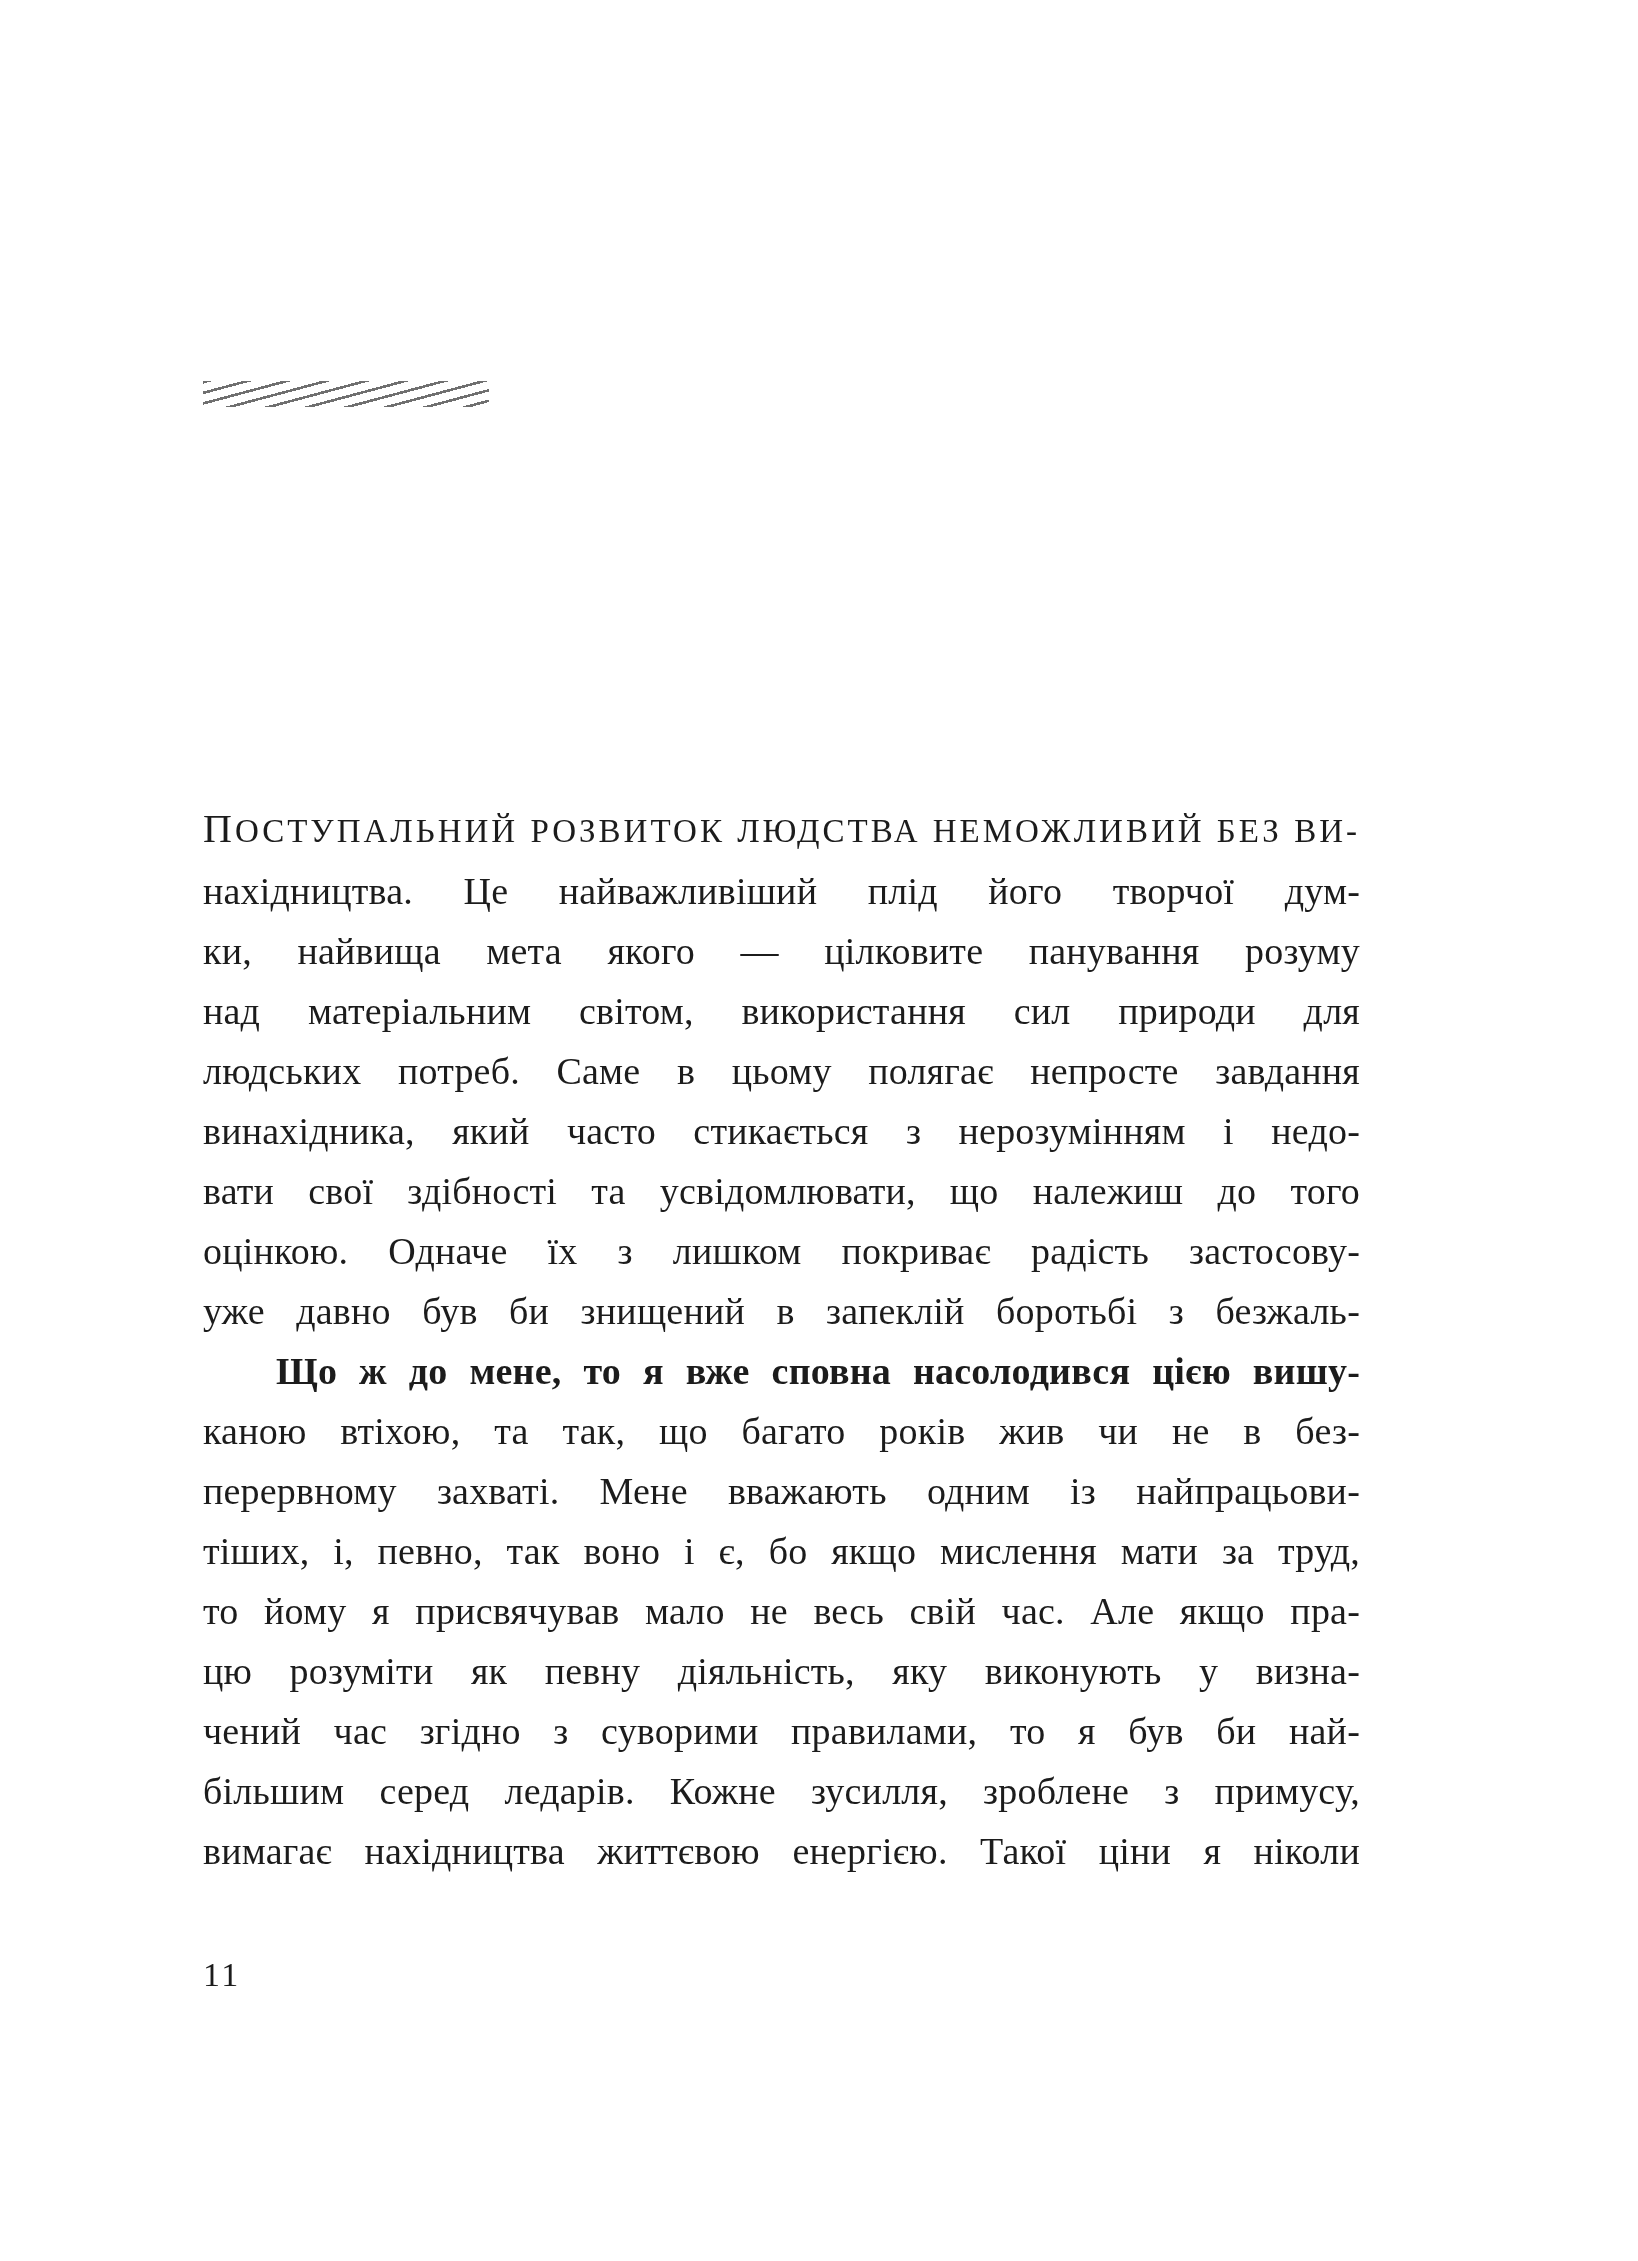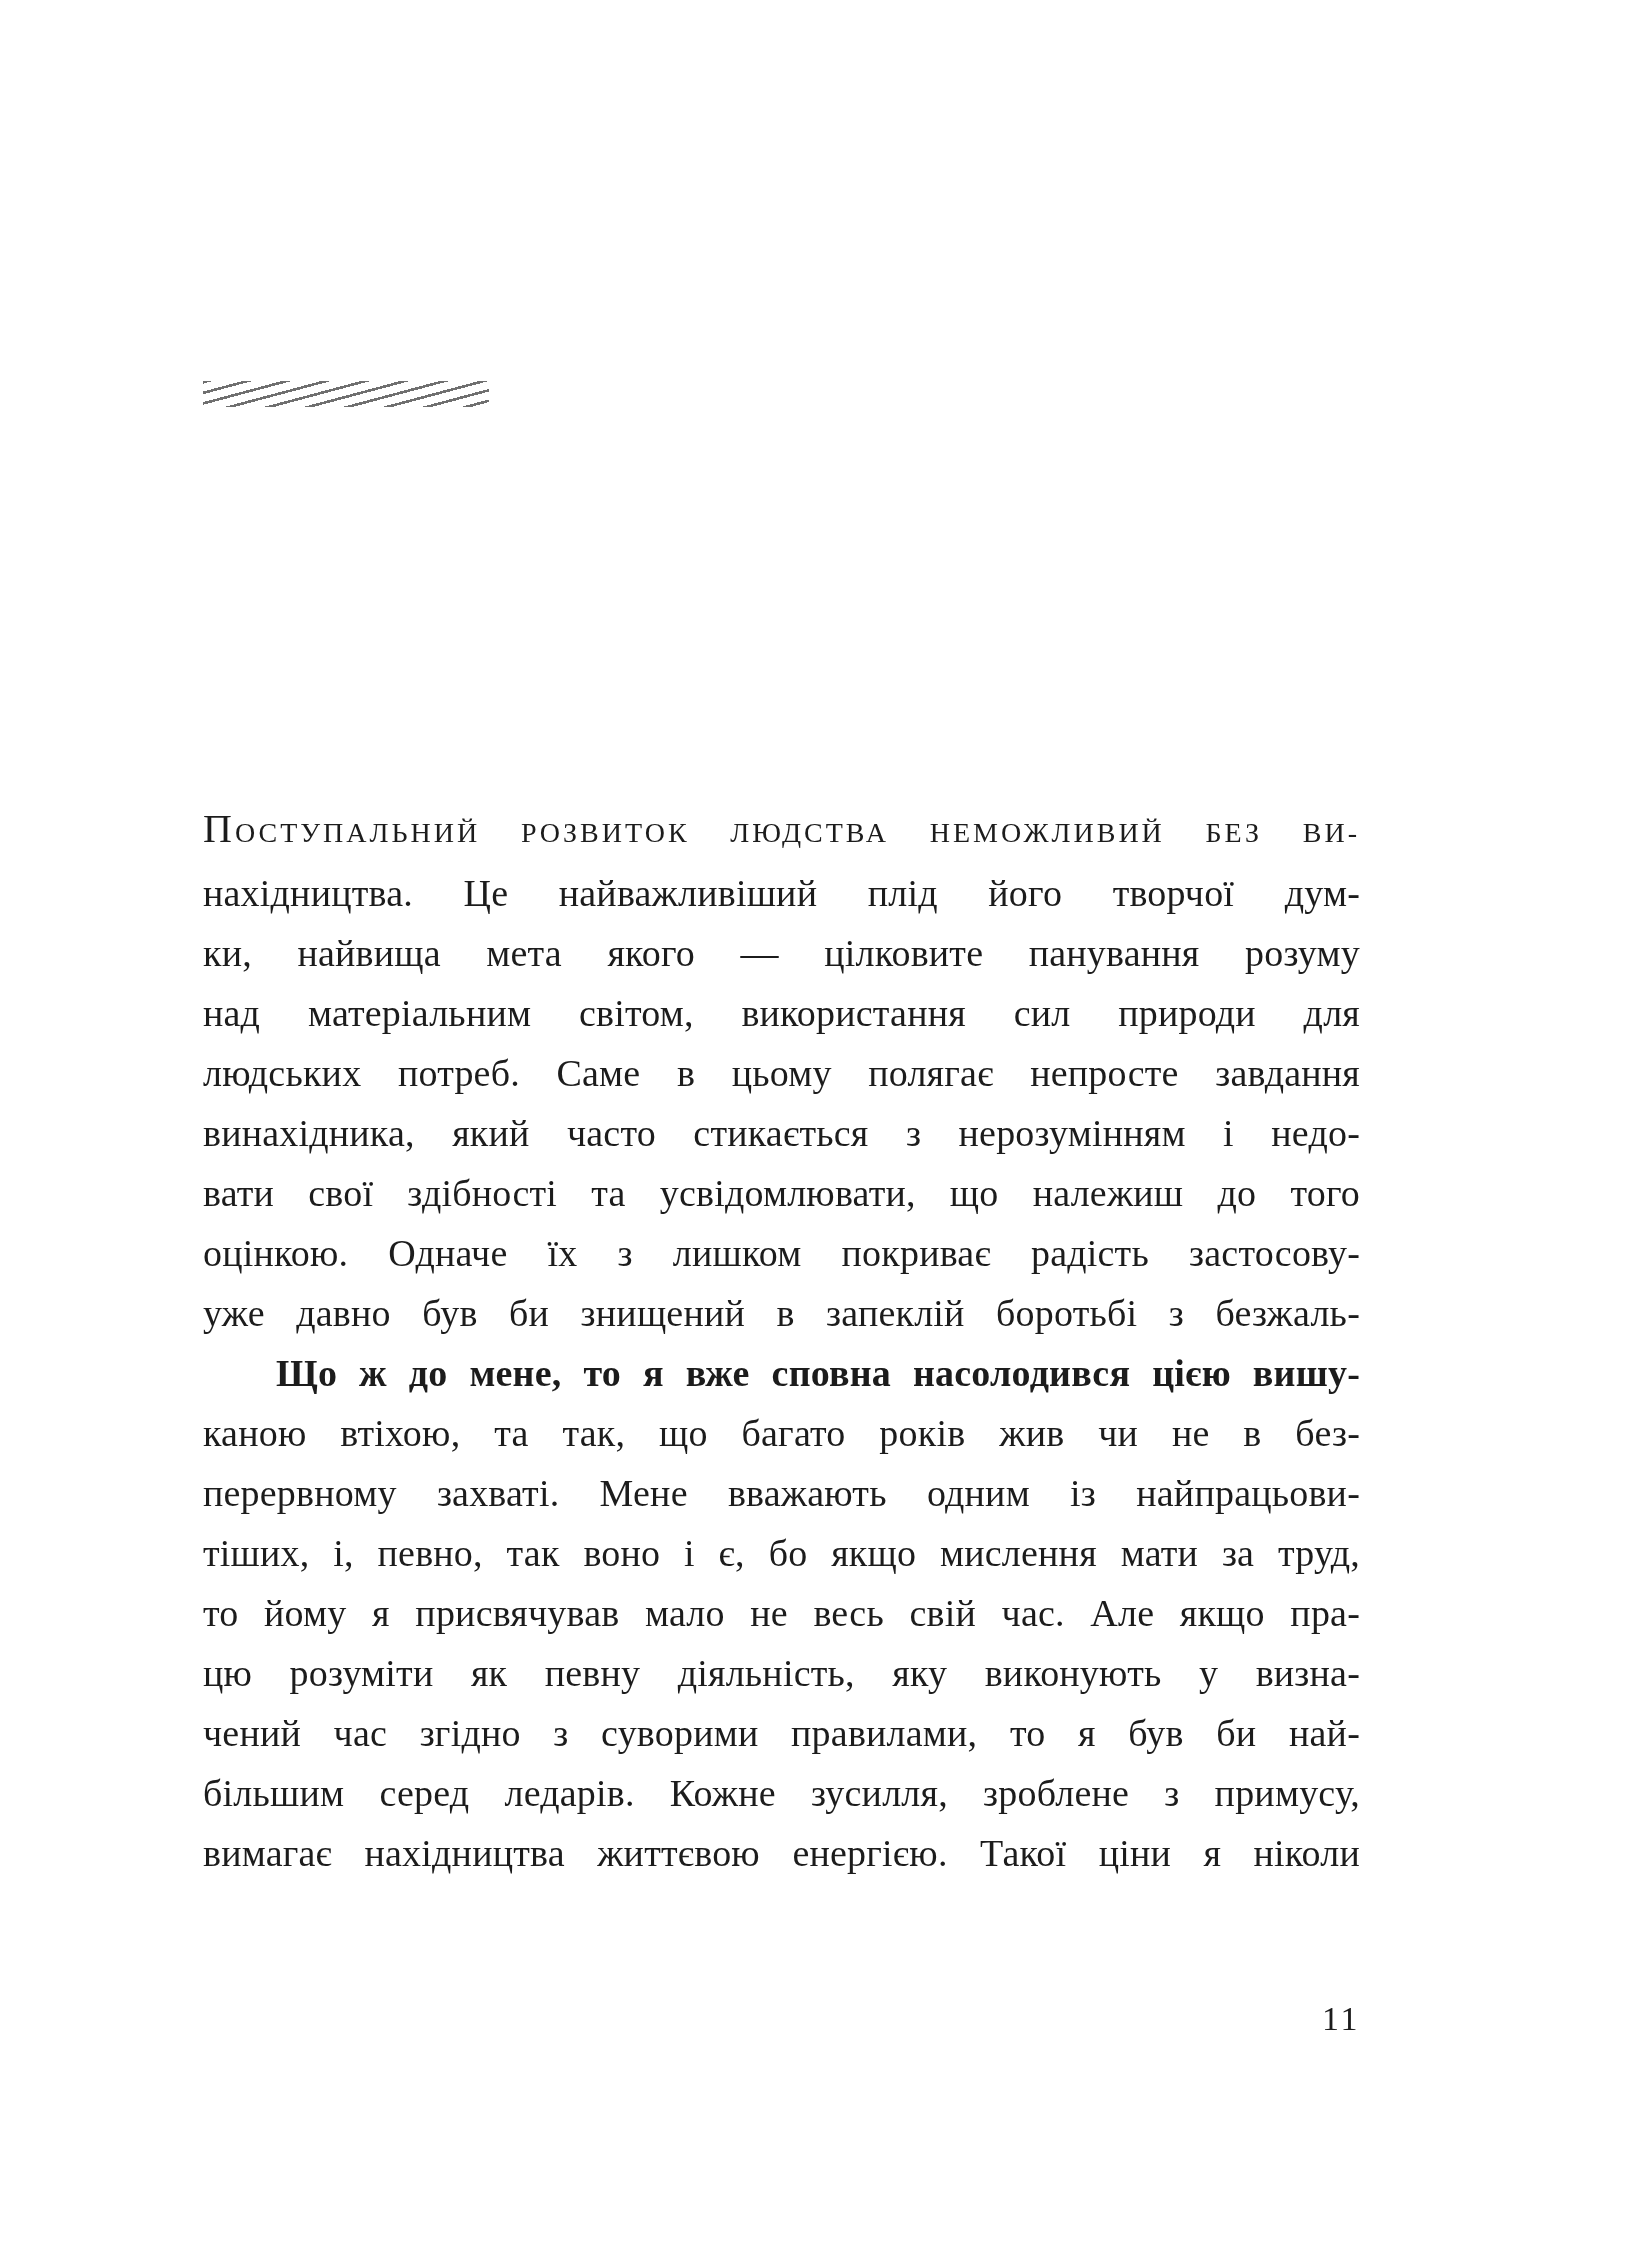--- a/index.html
+++ b/index.html
@@ -45,37 +45,37 @@
     text-align: justify;
     text-align-last: justify;
     white-space: normal;
   }
   .line.p-end {
     text-align-last: left;
   }
   
   .line.lead {
     text-transform: uppercase;
-    font-size: 28px;
+    font-size: 33px;
     letter-spacing: 3px;
     line-height: 60px;
   }
   .line.lead::first-letter {
     font-size: 40px;
   }
   .line.indent {
     text-indent: 73px;
     font-weight: bold;
   }
   .page-number {
     position: absolute;
     left: 203px;
-    top: 2000px;
+    top: 1956px;
     width: 1157px;
-    text-align: right;
+    text-align: left;
     font-size: 34px;
     letter-spacing: 2.6px;
     color: var(--ink, #1c1c1c);
   }
 </style>
 </head>
 <body style="--paper: #ffffff; --ink: #1c1c1c; --ornament: #6f6f6f;">
 
 <div class="book-page">
 

